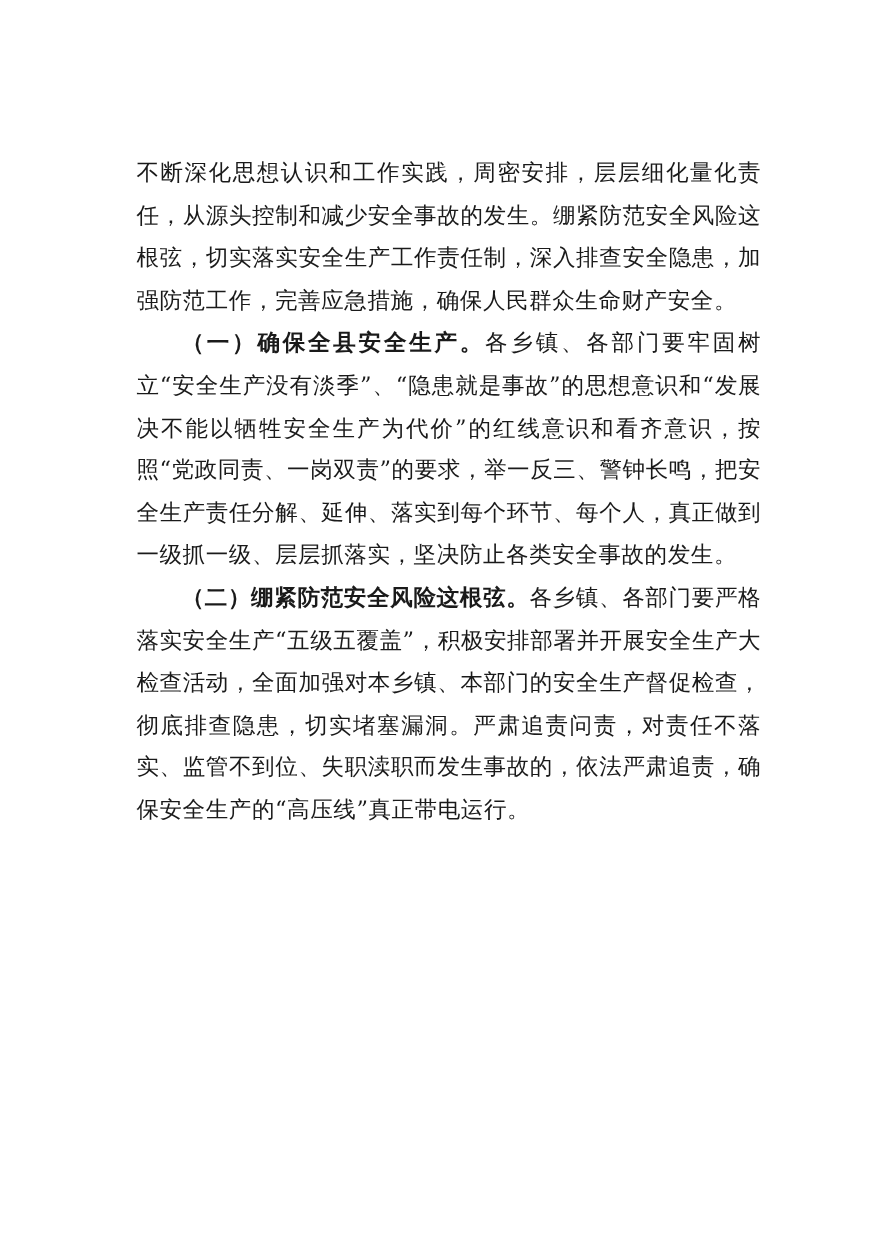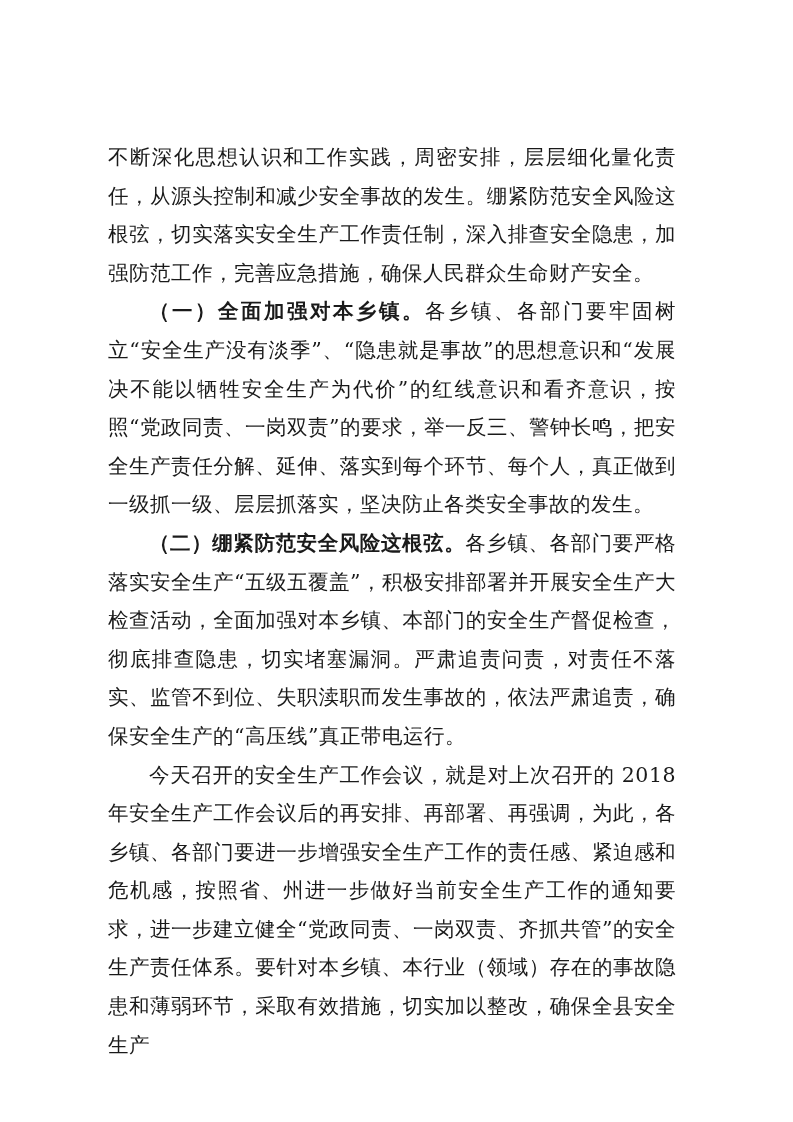--- a/index.html
+++ b/index.html
@@ -1,19 +1,19 @@
 <!DOCTYPE html>
 <html><head>
 <meta charset="utf-8">
 <style>
   html, body { margin: 0; padding: 0; background: #ffffff; }
   body { width: 793px; height: 1122px; position: relative; overflow: hidden; }
   .page {
     position: absolute;
-    left: 108px;
+    left: 124px;
     top: 138px;
     width: 568px;
     font-family: "DejaVu Serif", "Liberation Serif", serif;
     font-size: 20.5px;
     line-height: 38.6px;
     color: #1a1a1a;
     text-align: justify;
     text-justify: inter-character;
     letter-spacing: 0.5px;
   }
@@ -22,21 +22,18 @@
   .heading { font-weight: bold; }
 </style>
 </head>
 <body>
 
 <div class="page">
   <p class="para">
     <span>不断深化思想认识和工作实践，周密安排，层层细化量化责任，从源头控制和减少安全事故的发生。绷紧防范安全风险这根弦，切实落实安全生产工作责任制，深入排查安全隐患，加强防范工作，完善应急措施，确保人民群众生命财产安全。</span>
   </p>
   <p class="para indent">
-    <span class="heading">（一）全面加强对本乡镇。</span><span>各乡镇、各部门要牢固树立“安全生产没有淡季”、“隐患就是事故”的思想意识和“发展决不能以牺牲安全生产为代价”的红线意识和看齐意识，按照“党政同责、一岗双责”的要求，举一反三、警钟长鸣，把安全生产责任分解、延伸、落实到每个环节、每个人，真正做到一级抓一级、层层抓落实，坚决防止各类安全事故的发生。</span>
+    <span class="heading">（一）确保全县安全生产。</span><span>各乡镇、各部门要牢固树立“安全生产没有淡季”、“隐患就是事故”的思想意识和“发展决不能以牺牲安全生产为代价”的红线意识和看齐意识，按照“党政同责、一岗双责”的要求，举一反三、警钟长鸣，把安全生产责任分解、延伸、落实到每个环节、每个人，真正做到一级抓一级、层层抓落实，坚决防止各类安全事故的发生。</span>
   </p>
   <p class="para indent">
     <span class="heading">（二）绷紧防范安全风险这根弦。</span><span>各乡镇、各部门要严格落实安全生产“五级五覆盖”，积极安排部署并开展安全生产大检查活动，全面加强对本乡镇、本部门的安全生产督促检查，彻底排查隐患，切实堵塞漏洞。严肃追责问责，对责任不落实、监管不到位、失职渎职而发生事故的，依法严肃追责，确保安全生产的“高压线”真正带电运行。</span>
   </p>
-  <p class="para indent">
-    <span>今天召开的安全生产工作会议，就是对上次召开的 2018 年安全生产工作会议后的再安排、再部署、再强调，为此，各乡镇、各部门要进一步增强安全生产工作的责任感、紧迫感和危机感，按照省、州进一步做好当前安全生产工作的通知要求，进一步建立健全“党政同责、一岗双责、齐抓共管”的安全生产责任体系。要针对本乡镇、本行业（领域）存在的事故隐患和薄弱环节，采取有效措施，切实加以整改，确保全县安全生产</span>
-  </p>
 </div>
 
 </body></html>

